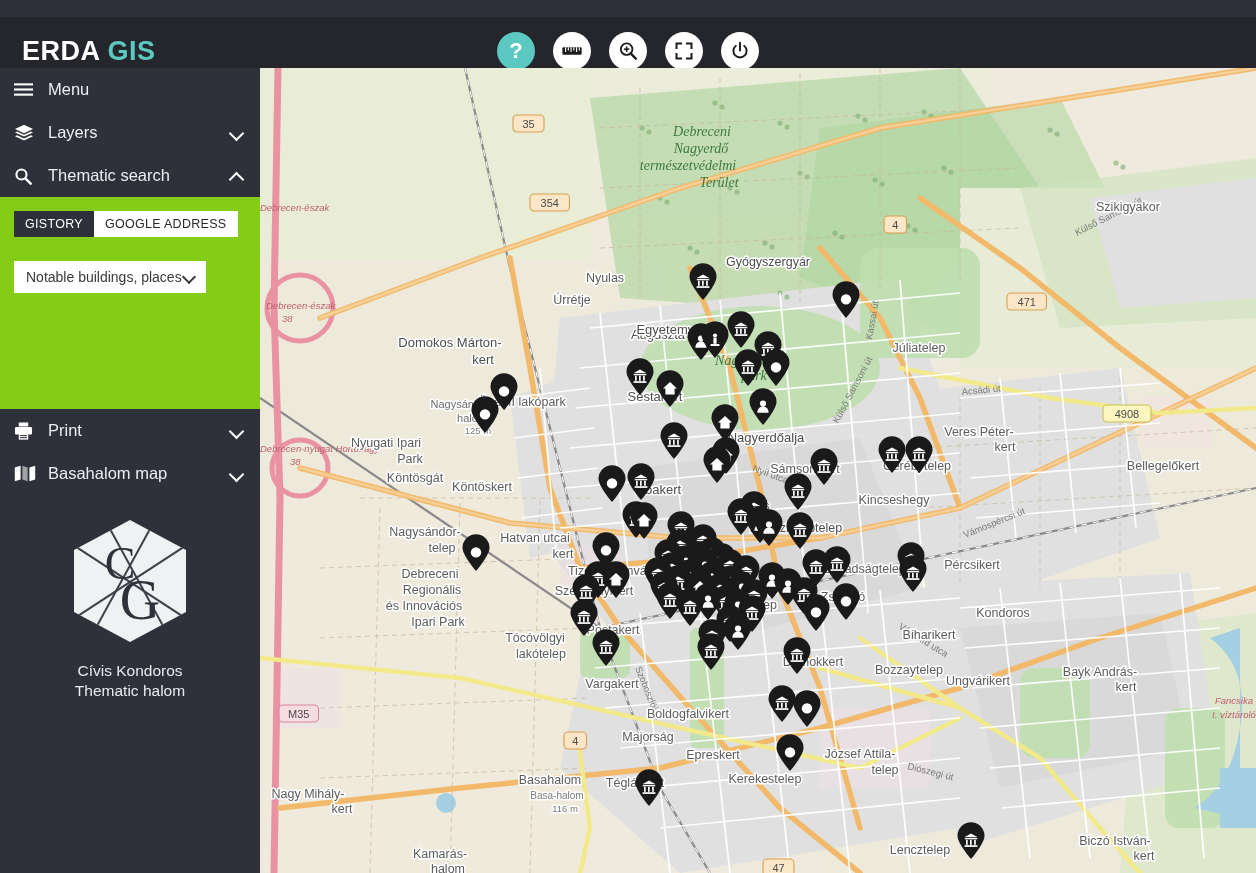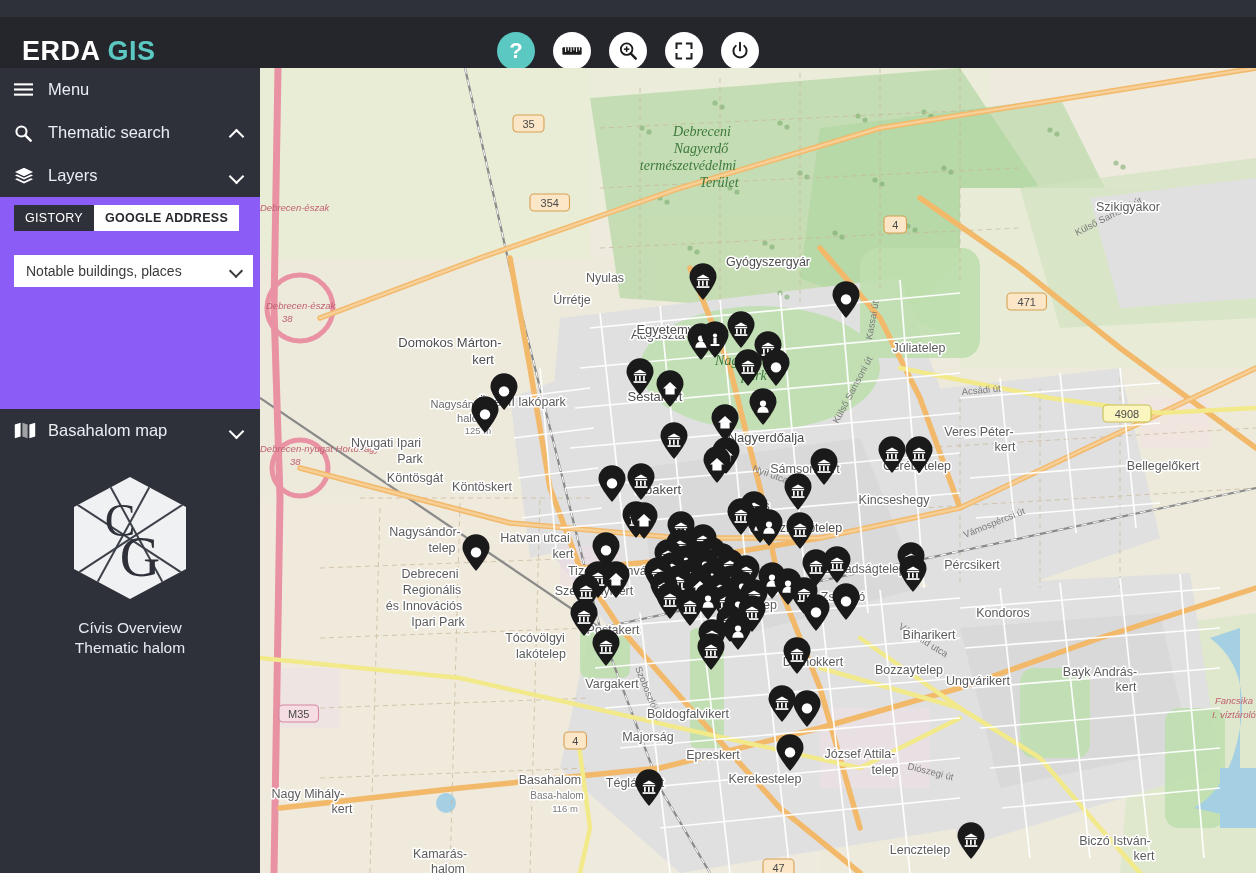--- a/index.html
+++ b/index.html
@@ -69,35 +69,35 @@
   .nav-item .chev::before {
     content: ""; position: absolute; left: 1px; top: 2px;
     width: 9px; height: 9px;
     border-right: 2.4px solid #ffffff; border-bottom: 2.4px solid #ffffff;
     transform: rotate(45deg);
   }
   .nav-item .chev.up::before { transform: rotate(-135deg); top: 5px; }
 
   
   #search-panel {
-    background: #8b5cf6;
-    padding: 8px 14px 0 14px;
+    background: #84cc16;
+    padding: 14px 14px 0 14px;
     height: 212px; flex: 0 0 212px;
   }
   #tabs { display: flex; align-items: stretch; height: 26px; }
   .tab {
     font-size: 12.5px; letter-spacing: .3px;
     display: flex; align-items: center; padding: 0 11px;
     cursor: pointer; white-space: nowrap;
   }
   .tab.active { background: #2e3139; color: #ffffff; }
-  .tab.inactive { background: #ffffff; color: #26282e; font-weight: bold; }
+  .tab.inactive { background: #ffffff; color: #26282e; }
   #category-select {
     margin-top: 24px;
-    width: 239px; height: 32px;
+    width: 192px; height: 32px;
     background: #ffffff; border: none;
     display: flex; align-items: center;
     padding: 0 10px 0 12px; cursor: pointer;
     position: relative;
   }
   #category-select .sel-text {
     font-size: 14px; color: #3a3a3a; flex: 1 1 auto;
     white-space: nowrap; overflow: hidden; text-overflow: ellipsis;
   }
   #category-select .sel-chev {
@@ -206,52 +206,65 @@
           <rect x="0" y="1" width="20" height="2.2" fill="#fff"></rect>
           <rect x="0" y="6.4" width="20" height="2.2" fill="#fff"></rect>
           <rect x="0" y="11.8" width="20" height="2.2" fill="#fff"></rect>
         </svg>
       </span>
       <span class="nav-label">Menu</span>
     </div>
 
     <div class="nav-item">
       <span class="nav-ico">
-        <svg width="18" height="18" viewBox="0 0 20 20">
-          <circle cx="8.3" cy="8.3" r="5.6" fill="none" stroke="#fff" stroke-width="2.3"></circle>
-          <line x1="12.6" y1="12.6" x2="18.5" y2="18.5" stroke="#fff" stroke-width="2.7" stroke-linecap="round"></line>
-        </svg>
-      </span>
-      <span class="nav-label">Thematic search</span>
-      <span class="chev up"></span>
-    </div>
-
-    <div class="nav-item">
-      <span class="nav-ico">
         <svg width="20" height="18" viewBox="0 0 20 18" fill="#fff">
           <path d="M10 0.8 19 5 10 9.2 1 5z"></path>
           <path d="M1 8.4 10 12.6 19 8.4 17 7.4 10 10.7 3 7.4z"></path>
           <path d="M1 12.2 10 16.4 19 12.2 17 11.2 10 14.5 3 11.2z"></path>
         </svg>
       </span>
       <span class="nav-label">Layers</span>
       <span class="chev"></span>
+    </div>
+
+    <div class="nav-item">
+      <span class="nav-ico">
+        <svg width="18" height="18" viewBox="0 0 20 20">
+          <circle cx="8.3" cy="8.3" r="5.6" fill="none" stroke="#fff" stroke-width="2.3"></circle>
+          <line x1="12.6" y1="12.6" x2="18.5" y2="18.5" stroke="#fff" stroke-width="2.7" stroke-linecap="round"></line>
+        </svg>
+      </span>
+      <span class="nav-label">Thematic search</span>
+      <span class="chev up"></span>
     </div>
 
     <div id="search-panel">
       <div id="tabs">
         <div class="tab active">GISTORY</div>
         <div class="tab inactive">GOOGLE ADDRESS</div>
       </div>
       <div id="category-select">
         <span class="sel-text">Notable buildings, places</span>
         <span class="sel-chev"></span>
       </div>
     </div>
 
+    <div class="nav-item">
+      <span class="nav-ico">
+        <svg width="19" height="18" viewBox="0 0 20 19" fill="#fff">
+          <rect x="5" y="0.5" width="10" height="4.2"></rect>
+          <rect x="1" y="5.2" width="18" height="8" rx="1.3"></rect>
+          <rect x="5" y="12.4" width="10" height="6.2" fill="#fff"></rect>
+          <rect x="6.4" y="13.8" width="7.2" height="1.1" fill="#2e3139"></rect>
+          <rect x="6.4" y="16" width="7.2" height="1.1" fill="#2e3139"></rect>
+        </svg>
+      </span>
+      <span class="nav-label">Print</span>
+      <span class="chev"></span>
+    </div>
 
 
     <div class="nav-item">
       <span class="nav-ico">
         <svg width="22" height="17" viewBox="0 0 22 17" fill="#fff">
           <path d="M0.8 2.6 6.6 0.8v13.6L0.8 16.2z"></path>
           <path d="M8.4 0.8 13.6 2.6v13.6L8.4 14.4z" opacity="0.55"></path>
           <path d="M15.4 2.6 21.2 0.8v13.6l-5.8 1.8z"></path>
         </svg>
       </span>
@@ -273,21 +286,21 @@
             <line x1="-10" y1="18" x2="134" y2="112"></line>
             <line x1="-10" y1="112" x2="134" y2="18"></line>
             <line x1="30" y1="-10" x2="112" y2="140"></line>
             <line x1="94" y1="-10" x2="12" y2="140"></line>
           </g>
           <text x="52" y="62" font-family="'Liberation Serif', serif" font-size="46" fill="#2e3139" text-anchor="middle">C</text>
           <text x="72" y="102" font-family="'Liberation Serif', serif" font-size="56" fill="#2e3139" text-anchor="middle">G</text>
         </svg>
       </div>
       <div id="footer-text">
-        <div>Cívis Overview</div>
+        <div>Cívis Kondoros</div>
         <div>Thematic halom</div>
       </div>
     </div>
 
   </div>
 
   <div id="map">
     <svg width="996" height="805" viewBox="0 0 996 805">
 
       <rect width="996" height="805" fill="#efeade"></rect>

